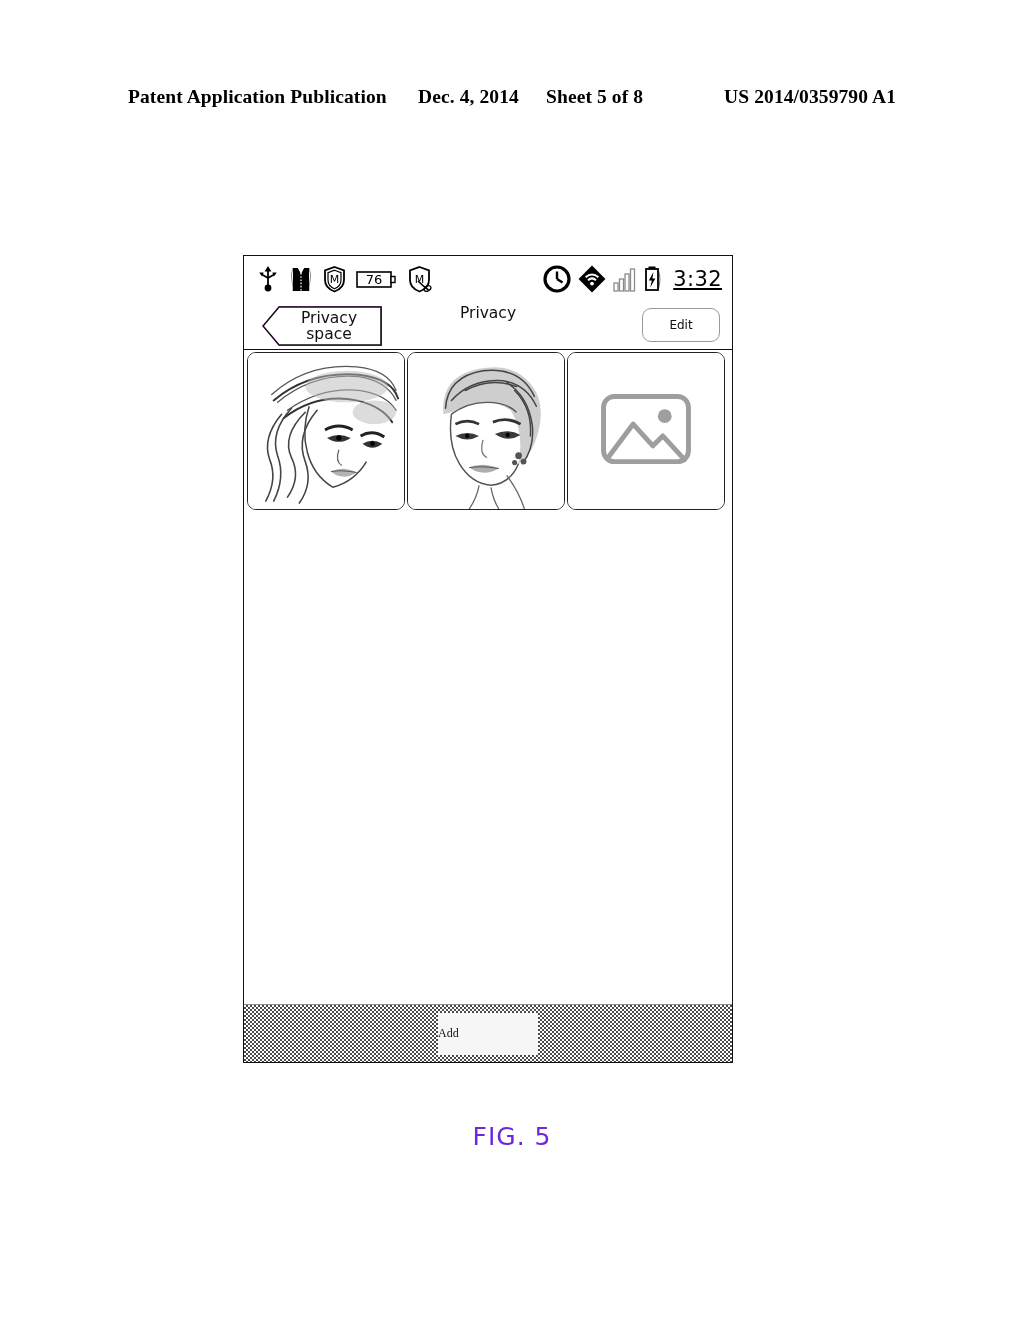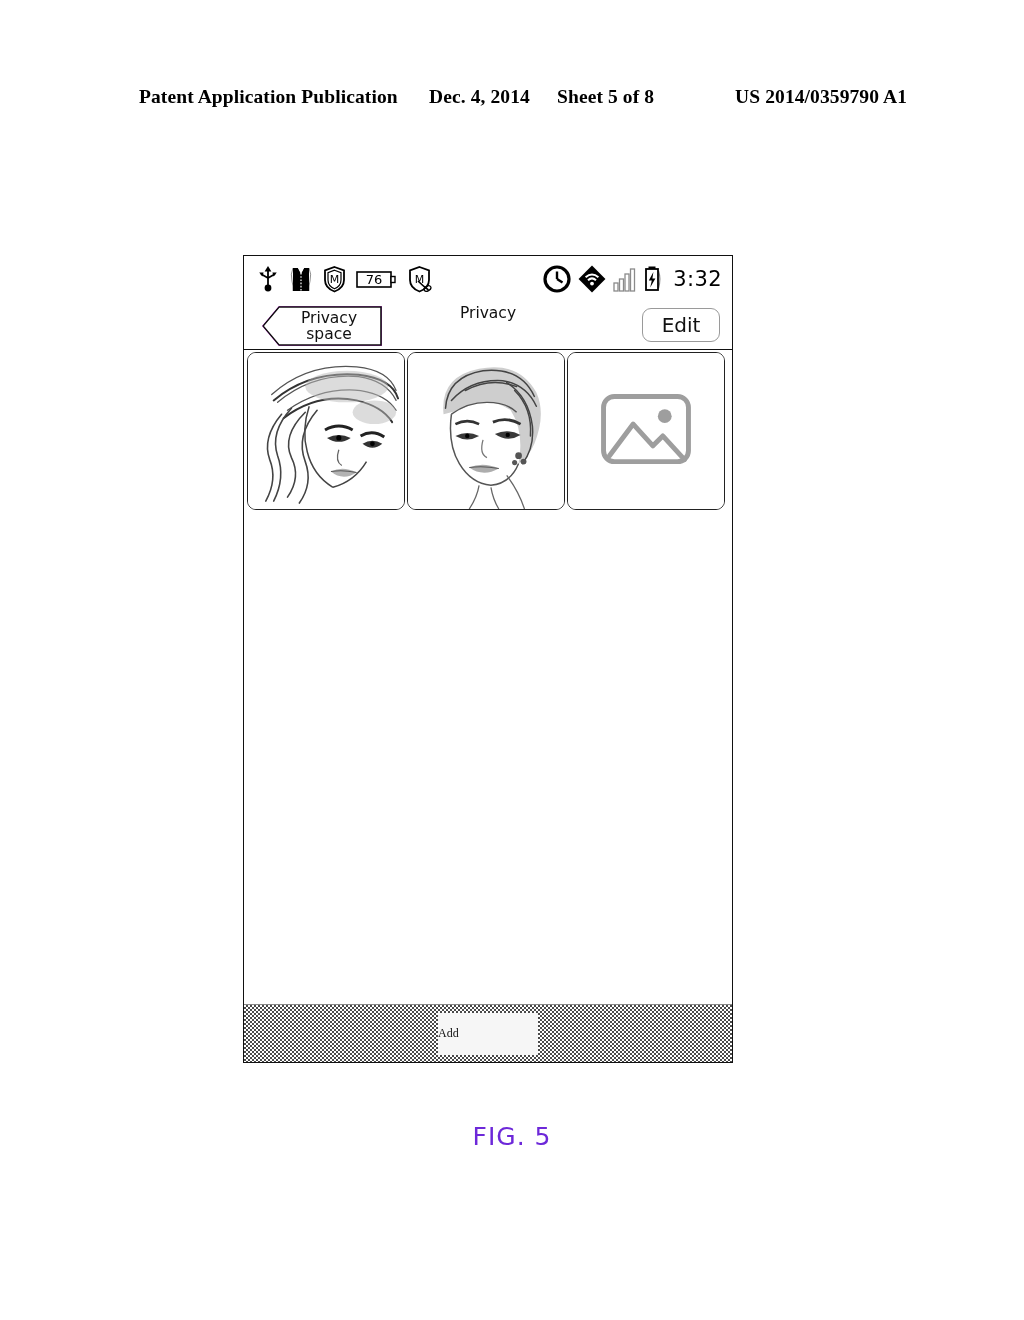--- a/index.html
+++ b/index.html
@@ -12,21 +12,21 @@
     height: 1320px;
     position: relative;
     font-family: "Liberation Sans", sans-serif;
     -webkit-font-smoothing: none;
   }
 
   
   .pat-header {
     position: absolute;
     top: 86px;
-    left: 139px;
+    left: 128px;
     width: 768px;
     height: 26px;
     display: flex;
     align-items: baseline;
     font-family: "Liberation Serif", serif;
     font-weight: bold;
     font-size: 19.5px;
     color: #000;
     letter-spacing: 0.1px;
   }
@@ -66,20 +66,21 @@
     gap: 9px;
   }
   .status-right {
     position: absolute;
     right: 10px;
     top: 0;
     height: 46px;
     display: flex;
     align-items: center;
     gap: 7px;
+    text-decoration: underline;
   }
   .sicon { display: block; }
   .clock-time {
     font-family: "DejaVu Sans", sans-serif;
     font-size: 21px;
     color: #000;
     letter-spacing: 0.4px;
     margin-left: 2px;
   }
 
@@ -136,21 +137,21 @@
     top: 6px;
     width: 78px;
     height: 34px;
     border: 1.4px solid #9a9a9a;
     border-radius: 9px;
     background: #fff;
     display: flex;
     align-items: center;
     justify-content: center;
     font-family: "DejaVu Sans", sans-serif;
-    font-size: 20px;
+    font-size: 12px;
     color: #111;
     box-sizing: border-box;
   }
 
   
   .grid {
     flex: 0 0 auto;
     display: flex;
     gap: 2px;
     padding: 2px 0 0 3px;

